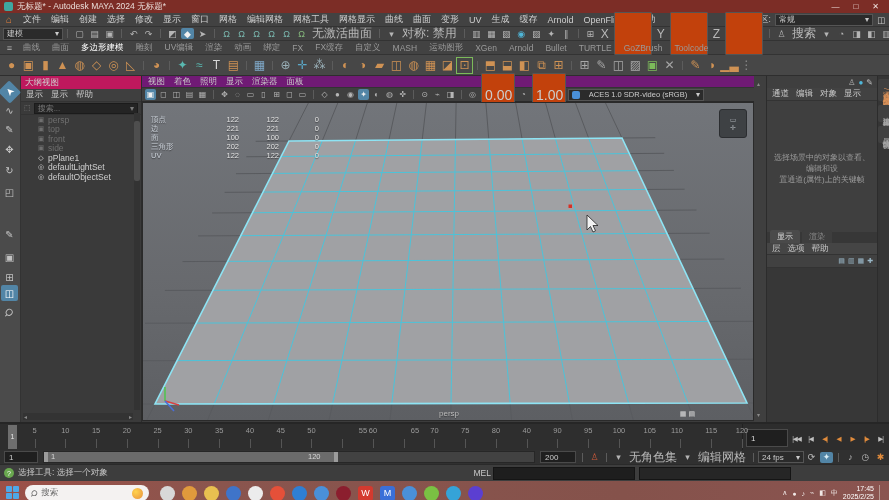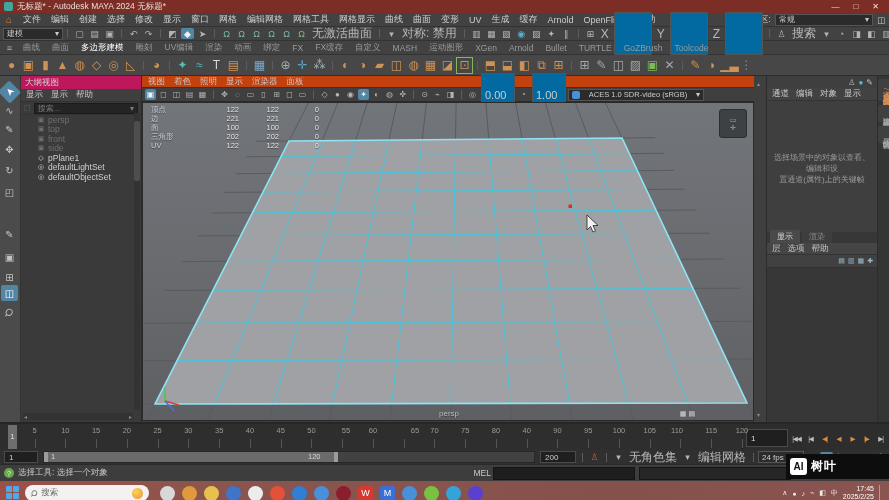--- a/index.html
+++ b/index.html
@@ -22,45 +22,45 @@
   
   .statusline{height:13px;background:#424242;border-bottom:1px solid #333;display:flex;align-items:center;padding:0 3px;font-size:8.5px;}
   .shelftabs{height:13px;background:#424242;border-bottom:1px solid #333;display:flex;align-items:center;font-size:8.5px;padding:0 2px;}
   .shelftabs .tab{margin:0 6px;color:#9a9a9a;}
   .shelftabs .tab.act{color:#fff;}
   .shelf{height:20px;background:#474747;border-bottom:1px solid #2e2e2e;display:flex;align-items:center;padding:0 3px;}
   .shic{width:17px;height:17px;display:inline-flex;align-items:center;justify-content:center;font-size:12px;flex:0 0 auto;}
   .ic{min-width:13px;height:11px;display:inline-flex;align-items:center;justify-content:center;font-size:9px;color:#b5b5b5;flex:0 0 auto;border-radius:2px;margin:0 1px;}
   .ic.act{background:#5285a6;color:#f0f0f0;}
   .sep{width:1px;height:9px;background:#5c5c5c;margin:0 4px;flex:0 0 auto;}
-  .fld{background:#0369a1;border:1px solid #555;height:9px;border-radius:1px;margin:0 2px;flex:0 0 auto;font-size:11px;display:inline-flex;align-items:center;padding:16px 3px;color:#ccc;}
+  .fld{background:#c2410c;border:1px solid #555;height:9px;border-radius:1px;margin:0 2px;flex:0 0 auto;font-size:14px;display:inline-flex;align-items:center;padding:16px 3px;color:#ccc;}
   .ddbox{background:#2b2b2b;border:1px solid #555;height:10px;display:inline-flex;align-items:center;justify-content:space-between;padding:0 3px;font-size:8px;color:#ccc;flex:0 0 auto;}
   .slabel{margin:0 3px;color:#b8b8b8;font-size:12px;flex:0 0 auto;}
   
   .main{position:relative;height:346px;display:flex;background:#3c3c3c;}
   .toolbox{width:20px;background:#4b4b4b;border-right:1px solid #333;position:relative;flex:0 0 auto;}
   .tool{position:absolute;left:1px;width:17px;height:16px;display:flex;align-items:center;justify-content:center;font-size:10px;color:#c2c2c2;border-radius:2px;}
   .tool.act{background:#5285a6;color:#fff;}
   .outliner{width:120px;background:#3a3a3a;border-right:1px solid #2c2c2c;flex:0 0 auto;position:relative;font-size:8.5px;}
   .ol-head{height:11px;background:#be185d;padding:1px 4px;color:#cfcfcf;}
   .ol-menus{height:12px;display:flex;gap:8px;padding:0 5px;align-items:center;background:#3f3f3f;border-bottom:1px solid #333;}
   .ol-search{height:12px;display:flex;align-items:center;gap:3px;padding:0 3px;border-bottom:1px solid #333;}
   .ol-search .sf{flex:1;background:#242424;border:1px solid #1b1b1b;height:9px;color:#7a7a7a;font-size:8px;padding:0 3px;display:flex;align-items:center;justify-content:space-between;}
   .ol-item{height:9.5px;display:flex;align-items:center;gap:3px;padding-left:16px;color:#cfcfcf;}
   .ol-item.dim{color:#6f6f6f;}
   .ol-item .oic{font-size:7px;width:8px;text-align:center;}
   .ol-scroll{position:absolute;right:1px;top:37px;bottom:12px;width:6px;background:#333;}
   .ol-scroll .thumb{position:absolute;top:8px;left:0;width:6px;height:60px;background:#4e4e4e;border-radius:2px;}
   .ol-hscroll{position:absolute;bottom:2px;left:2px;right:8px;height:7px;background:#333;display:flex;justify-content:space-between;align-items:center;font-size:6px;color:#888;padding:0 1px;}
   .viewport{width:612px;flex:0 0 auto;position:relative;background:#3c3c3c;}
-  .vp-menus{height:11px;display:flex;gap:9px;align-items:center;padding:0 6px;font-size:8.5px;background:#c2410c;border-bottom:1px solid #333;}
+  .vp-menus{height:11px;display:flex;gap:9px;align-items:center;padding:0 6px;font-size:8.5px;background:#701a75;border-bottom:1px solid #333;}
   .vp-toolbar{height:13px;display:flex;align-items:center;background:#3f3f3f;border-bottom:1px solid #2a2a2a;padding:0 2px;}
   .vp-toolbar .ic{min-width:11px;font-size:8px;}
   .vp-canvas{position:relative;width:612px;height:319px;background:linear-gradient(#72757a,#67696d 60%,#5d5f63);overflow:hidden;border:1px solid #2a2a2a;box-sizing:border-box;}
-  .hud{position:absolute;top:2px;left:8px;font-size:7.5px;color:#d6d9dd;text-shadow:0 1px 1px rgba(0,0,0,.45);}
+  .hud{position:absolute;top:12px;left:8px;font-size:7.5px;color:#d6d9dd;text-shadow:0 1px 1px rgba(0,0,0,.45);}
   .hud .hrow{display:flex;height:9px;line-height:9px;}
   .hud .hl{width:48px;color:#ccd2da;}
   .hud .hv{width:40px;text-align:right;color:#e3e3e3;}
   .persp{position:absolute;left:296px;bottom:2px;font-size:8px;color:#bcbcbc;text-shadow:0 1px 1px rgba(0,0,0,.4);}
   .vp-grid-icons{position:absolute;right:56px;bottom:2px;font-size:7px;color:#d8d8d8;letter-spacing:2px;}
   .vp-overlay{position:absolute;left:576px;top:6px;width:26px;height:27px;background:#3e4144;border:1px solid #2b2d30;border-radius:3px;display:flex;flex-direction:column;align-items:center;justify-content:center;color:#a8adb2;font-size:7px;line-height:8px;}
   .scrollstrip{width:12px;background:#3f3f3f;border-right:1px solid #2c2c2c;flex:0 0 auto;position:relative;font-size:6px;color:#8a8a8a;}
   .channelbox{width:110px;background:#3f3f3f;flex:0 0 auto;position:relative;font-size:8.5px;border-right:1px solid #2c2c2c;}
   .cb-corner{height:12px;display:flex;justify-content:flex-end;gap:3px;align-items:center;padding:0 4px;}
   .cb-menus{height:12px;display:flex;gap:7px;align-items:center;padding:0 5px;border-bottom:1px solid #333;background:#424242;}
@@ -553,21 +553,21 @@
         <span class="tick" style="left: 188.387px;">30</span>
         <span class="tickline" style="left: 188.387px;"></span>
         <span class="tick" style="left: 219.143px;">35</span>
         <span class="tickline" style="left: 219.143px;"></span>
         <span class="tick" style="left: 249.899px;">40</span>
         <span class="tickline" style="left: 249.899px;"></span>
         <span class="tick" style="left: 280.655px;">45</span>
         <span class="tickline" style="left: 280.655px;"></span>
         <span class="tick" style="left: 311.412px;">50</span>
         <span class="tickline" style="left: 311.412px;"></span>
-        <span class="tick" style="left: 340px; padding-left: 12px;">55</span>
+        <span class="tick" style="left: 357px; padding-left: 12px;">55</span>
         <span class="tickline" style="left: 342.168px;"></span>
         <span class="tick" style="left: 372.924px;">60</span>
         <span class="tickline" style="left: 372.924px;"></span>
         <span class="tick" style="left: 415px;">65</span>
         <span class="tickline" style="left: 403.681px;"></span>
         <span class="tick" style="left: 434.437px;">70</span>
         <span class="tickline" style="left: 434.437px;"></span>
         <span class="tick" style="left: 465.193px;">75</span>
         <span class="tickline" style="left: 465.193px;"></span>
         <span class="tick" style="left: 495.95px;">80</span>
@@ -680,18 +680,14 @@
         <span>◧</span>
         <span>中</span>
         <span class="clock">
         <div>17:45</div>
         <div>2025/2/25</div>
       </span>
       <span style="width:3px;border-left:1px solid #b89a94;height:16px"></span>
     </div>
   </div>
 
-  <div class="watermark">
-    <span class="wm-logo">AI</span>
-    <span class="wm-text">树叶</span>
-  </div>
 
 </div>
 
 </body></html>

